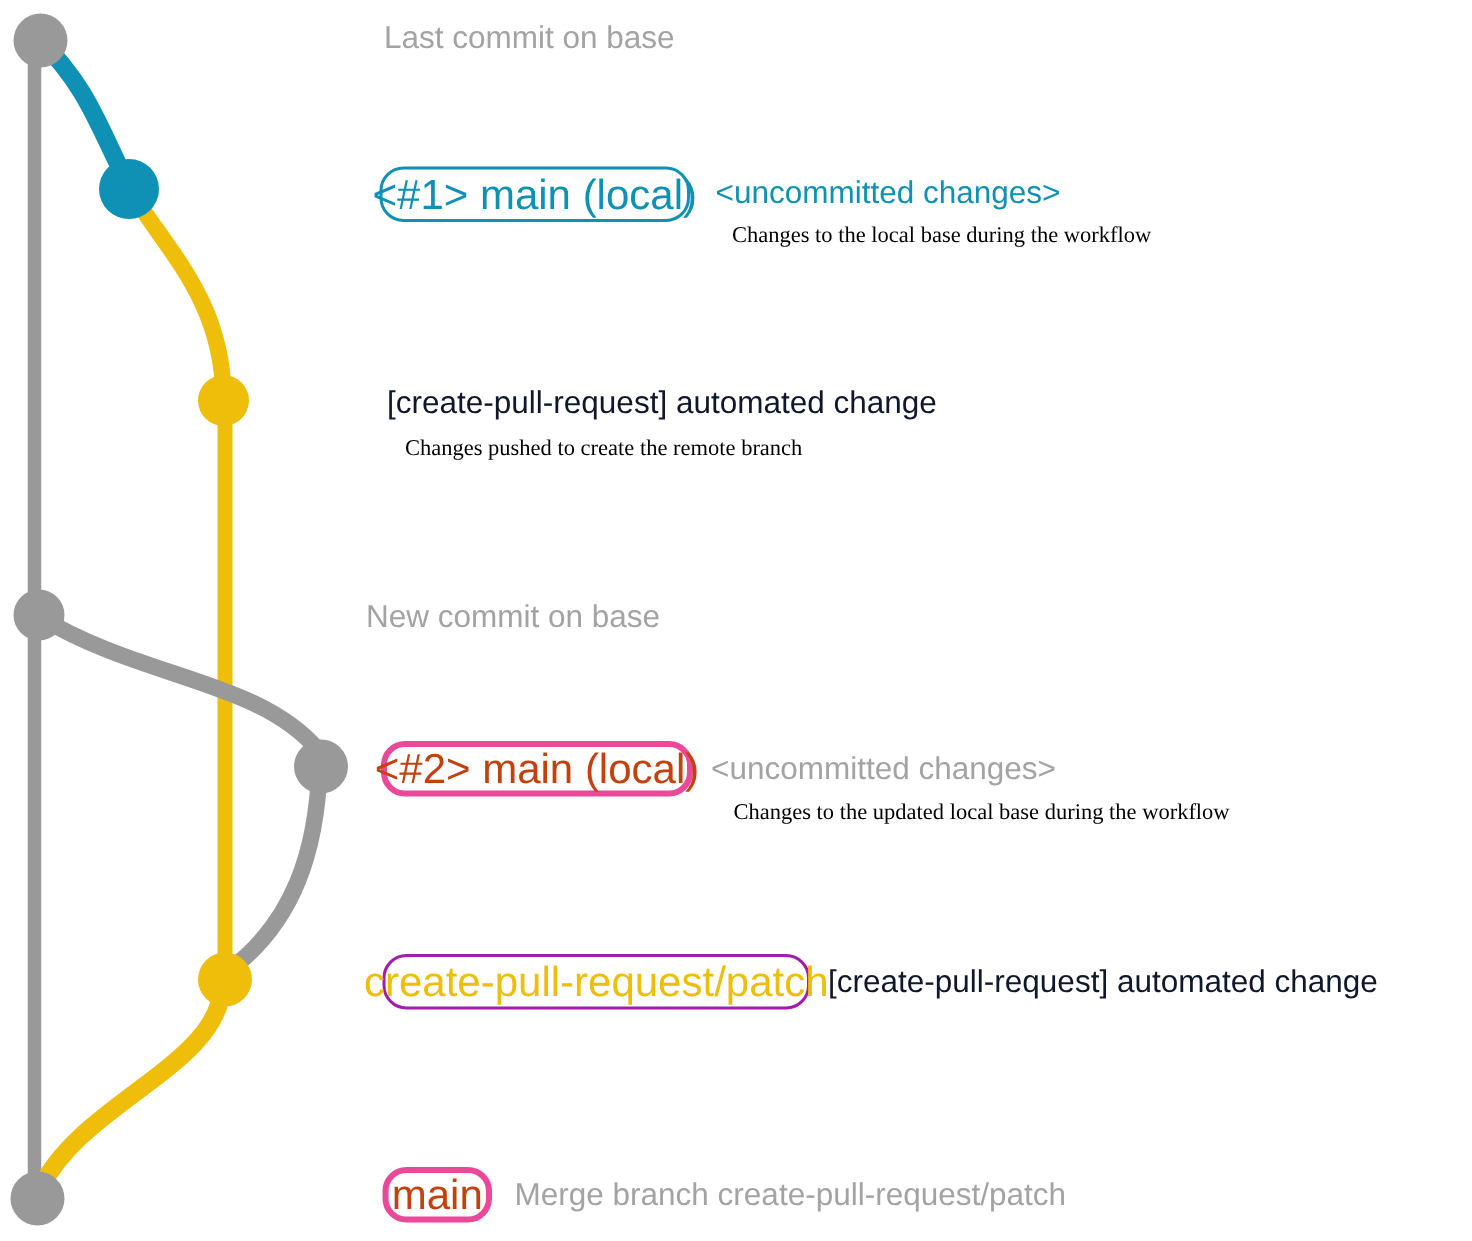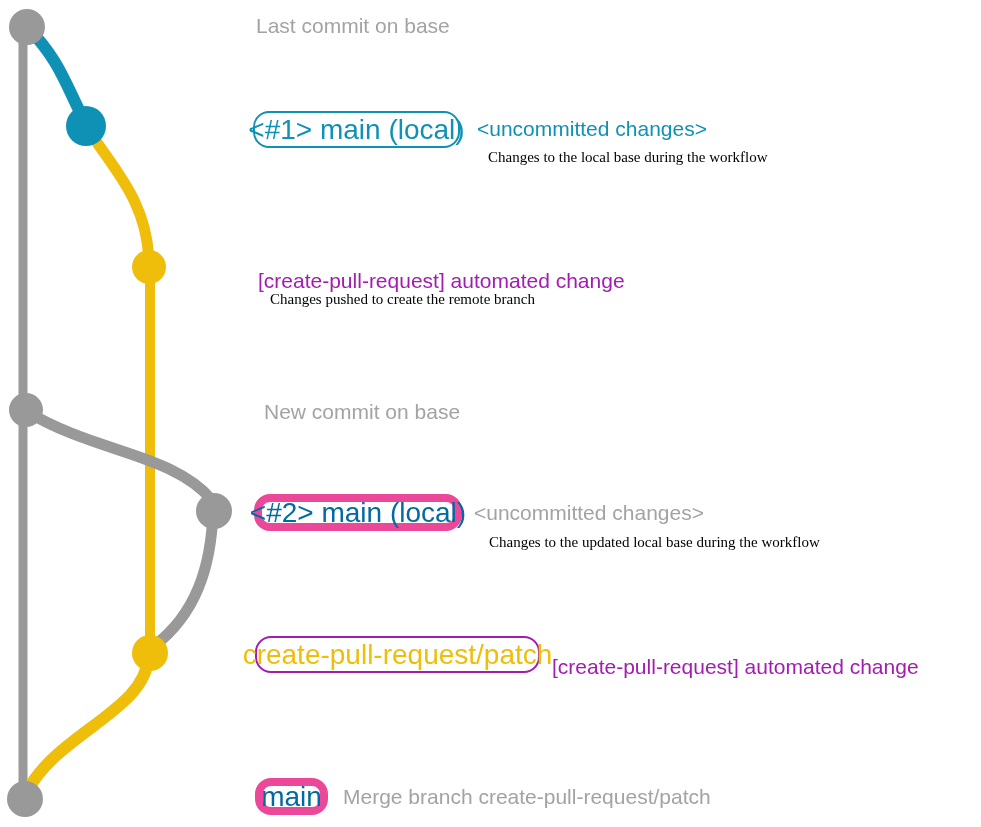--- a/index.html
+++ b/index.html
@@ -33,24 +33,24 @@
     box-sizing: border-box;
     display: flex;
     align-items: center;
     justify-content: center;
     border-radius: 16px;
     font-size: 28px;
     white-space: nowrap;
   }
   .gray-text   { color: #a3a3a3; }
   .blue-text   { color: #0f91b5; }
-  .yellow-text { color: #a21caf; margin-top: 12px; }
+  .yellow-text { color: #0f172a; }
 
   .badge.blue   { border: 2px solid #0f91b5; color: #0f91b5; }
-  .badge.gray   { border: 8px solid #ec4899; color: #0369a1; }
+  .badge.gray   { border: 4px solid #ec4899; color: #c2410c; }
   .badge.yellow { border: 2px solid #a21caf; color: #eebe0a; }
 
   
   .stroke-gray   { stroke: #999999; fill: none; }
   .stroke-blue   { stroke: #0f91b5; fill: none; }
   .stroke-yellow { stroke: #eebe0a; fill: none; }
   .fill-gray     { fill: #999999; }
   .fill-blue     { fill: #0f91b5; }
   .fill-yellow   { fill: #eebe0a; }
 </style>
@@ -86,21 +86,21 @@
 
   <div class="sans gray-text" style="left:256px; top:13px;">Last commit on base</div>
 
   <div class="badge blue" style="left:253px; top:111px; width:207px; height:37px;">&lt;#1&gt; main (local)</div>
   <div class="sans blue-text" style="left:477px; top:116px;">&lt;uncommitted changes&gt;</div>
   <div class="serif" style="left:488px; top:147px;">Changes to the local base during the workflow</div>
 
   <div class="sans yellow-text" style="left:258px; top:256px;">[create-pull-request] automated change</div>
   <div class="serif" style="left:270px; top:289px;">Changes pushed to create the remote branch</div>
 
-  <div class="sans gray-text" style="left:264px; top:399px;">New commit on base</div>
+  <div class="sans gray-text" style="left:244px; top:399px;">New commit on base</div>
 
   <div class="badge gray" style="left:254px; top:494px; width:208px; height:37px;">&lt;#2&gt; main (local)</div>
   <div class="sans gray-text" style="left:474px; top:500px;">&lt;uncommitted changes&gt;</div>
   <div class="serif" style="left:489px; top:532px;">Changes to the updated local base during the workflow</div>
 
   <div class="badge yellow" style="left:255px; top:636px; width:285px; height:37px;">create-pull-request/patch</div>
   <div class="sans yellow-text" style="left:552px; top:642px;">[create-pull-request] automated change</div>
 
   <div class="badge gray" style="left:255px; top:778px; width:73px; height:37px;">main</div>
   <div class="sans gray-text" style="left:343px; top:784px;text-align:right;">Merge branch create-pull-request/patch</div>

